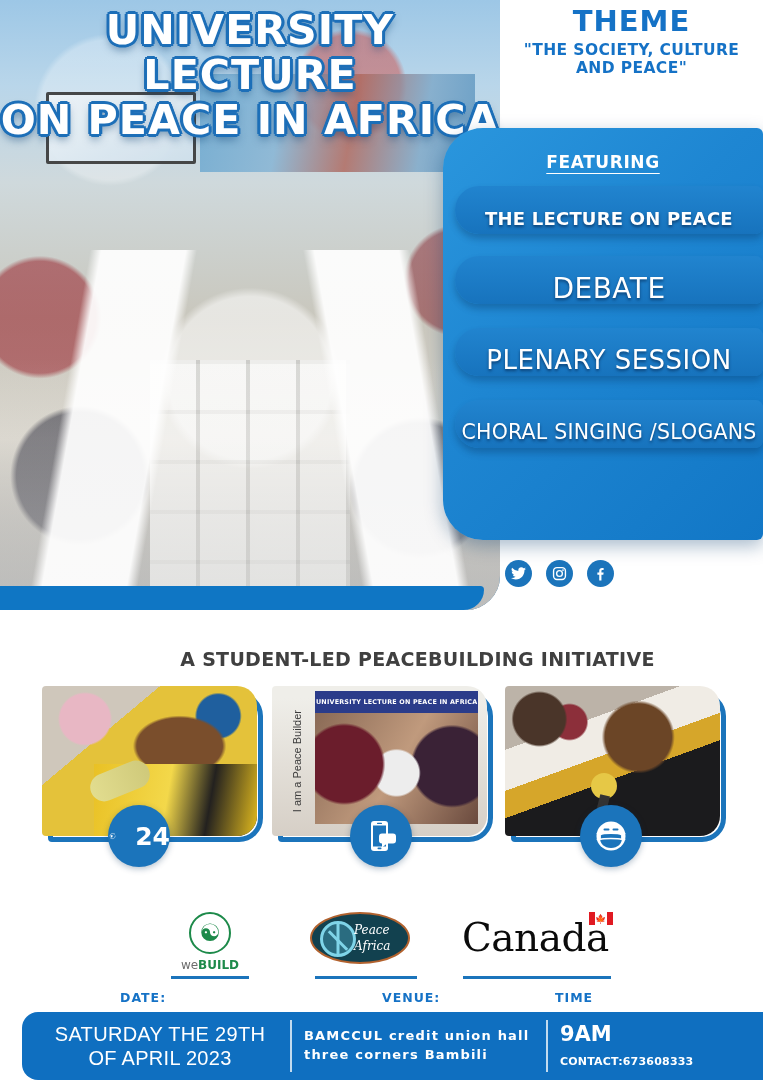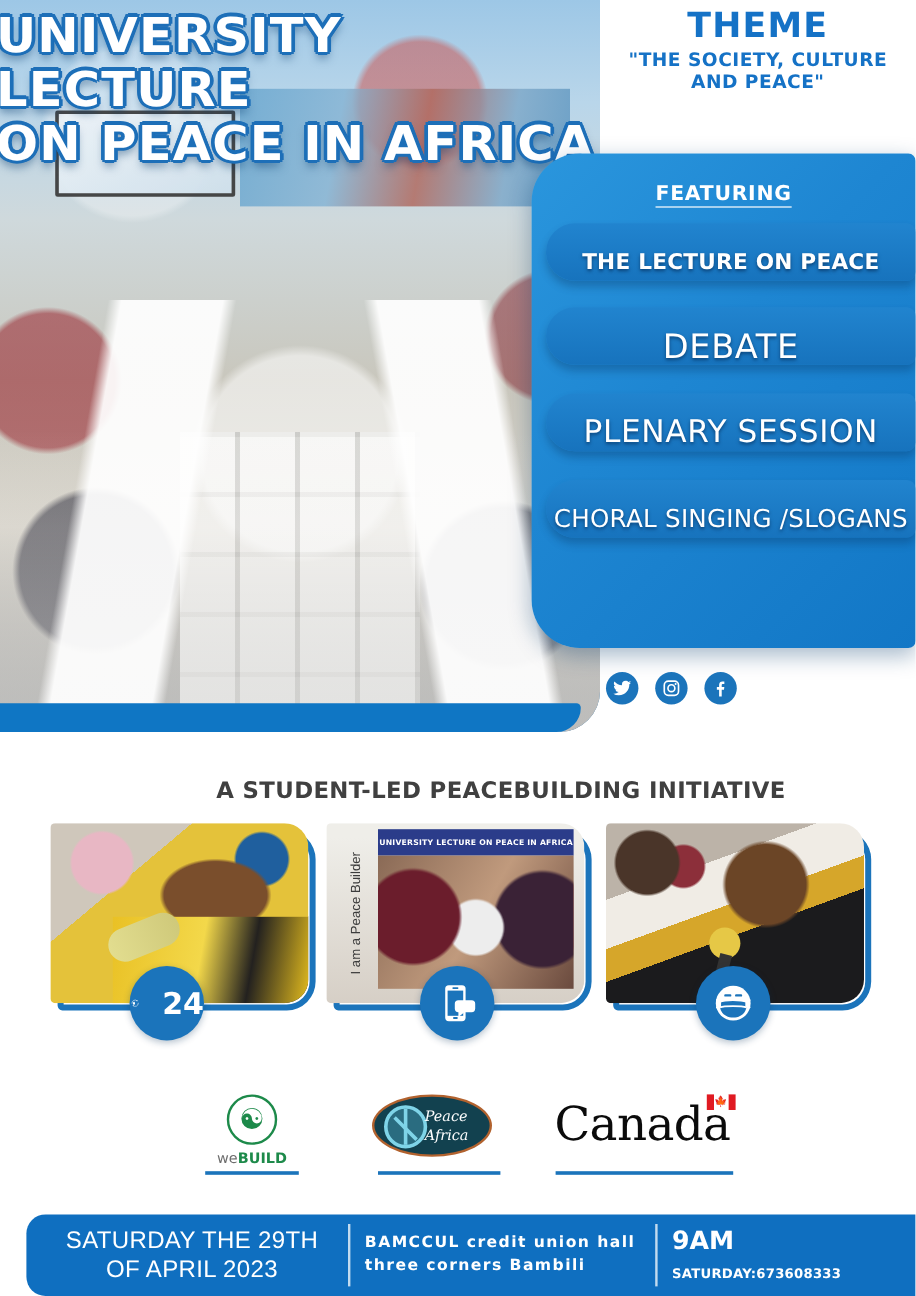--- a/index.html
+++ b/index.html
@@ -50,21 +50,21 @@
   }
   .hero-floor {
     position:absolute; left:150px; bottom:0; width:200px; height:250px;
     background:
       repeating-linear-gradient(90deg, rgba(255,255,255,.6) 0 46px, rgba(190,190,188,.55) 46px 50px),
       repeating-linear-gradient(0deg, rgba(255,255,255,.45) 0 46px, rgba(190,190,188,.45) 46px 50px);
     opacity:.85;
   }
   .hero-title {
     position:absolute; left:0; top:8px; width:500px;
-    text-align:left; z-index:6;
+    text-align:center; z-index:6;
     padding:0 4px;
   }
   .hero-title span {
     display:block;
     font-family:"DejaVu Sans", sans-serif;
     font-weight:bold;
     font-size:40px;
     line-height:1.12;
     letter-spacing:1px;
     color:#ffffff;
@@ -554,37 +554,42 @@
         <span class="cf-bar"></span>
         <span class="cf-mid"></span>
         <span class="cf-bar"></span>
       </span>
     </div>
     <div class="sp-underline" style="width:148px"></div>
   </div>
 </div>
 
 <div class="footer">
+  <div class="foot-labels">
+    <div class="foot-label lbl-date">DATE:</div>
+    <div class="foot-label lbl-venue">VENUE:</div>
+    <div class="foot-label lbl-time">TIME</div>
+  </div>
 
   <div class="foot-bar">
     <div class="cell cell-date">
       <span>
         <span>SATURDAY THE 29TH</span><br>
         <span>OF APRIL 2023</span>
       </span>
     </div>
     <div class="divider1"></div>
 
     <div class="cell cell-venue">
       <span>
         <span>BAMCCUL credit union hall</span><br>
         <span>three corners Bambili</span>
       </span>
     </div>
     <div class="divider2"></div>
 
     <div class="cell cell-time">
       <div class="t">9AM</div>
-      <div class="c">SATURDAY:673608333</div>
+      <div class="c">CONTACT:673608333</div>
     </div>
   </div>
 
 </div>
 
 </body></html>

